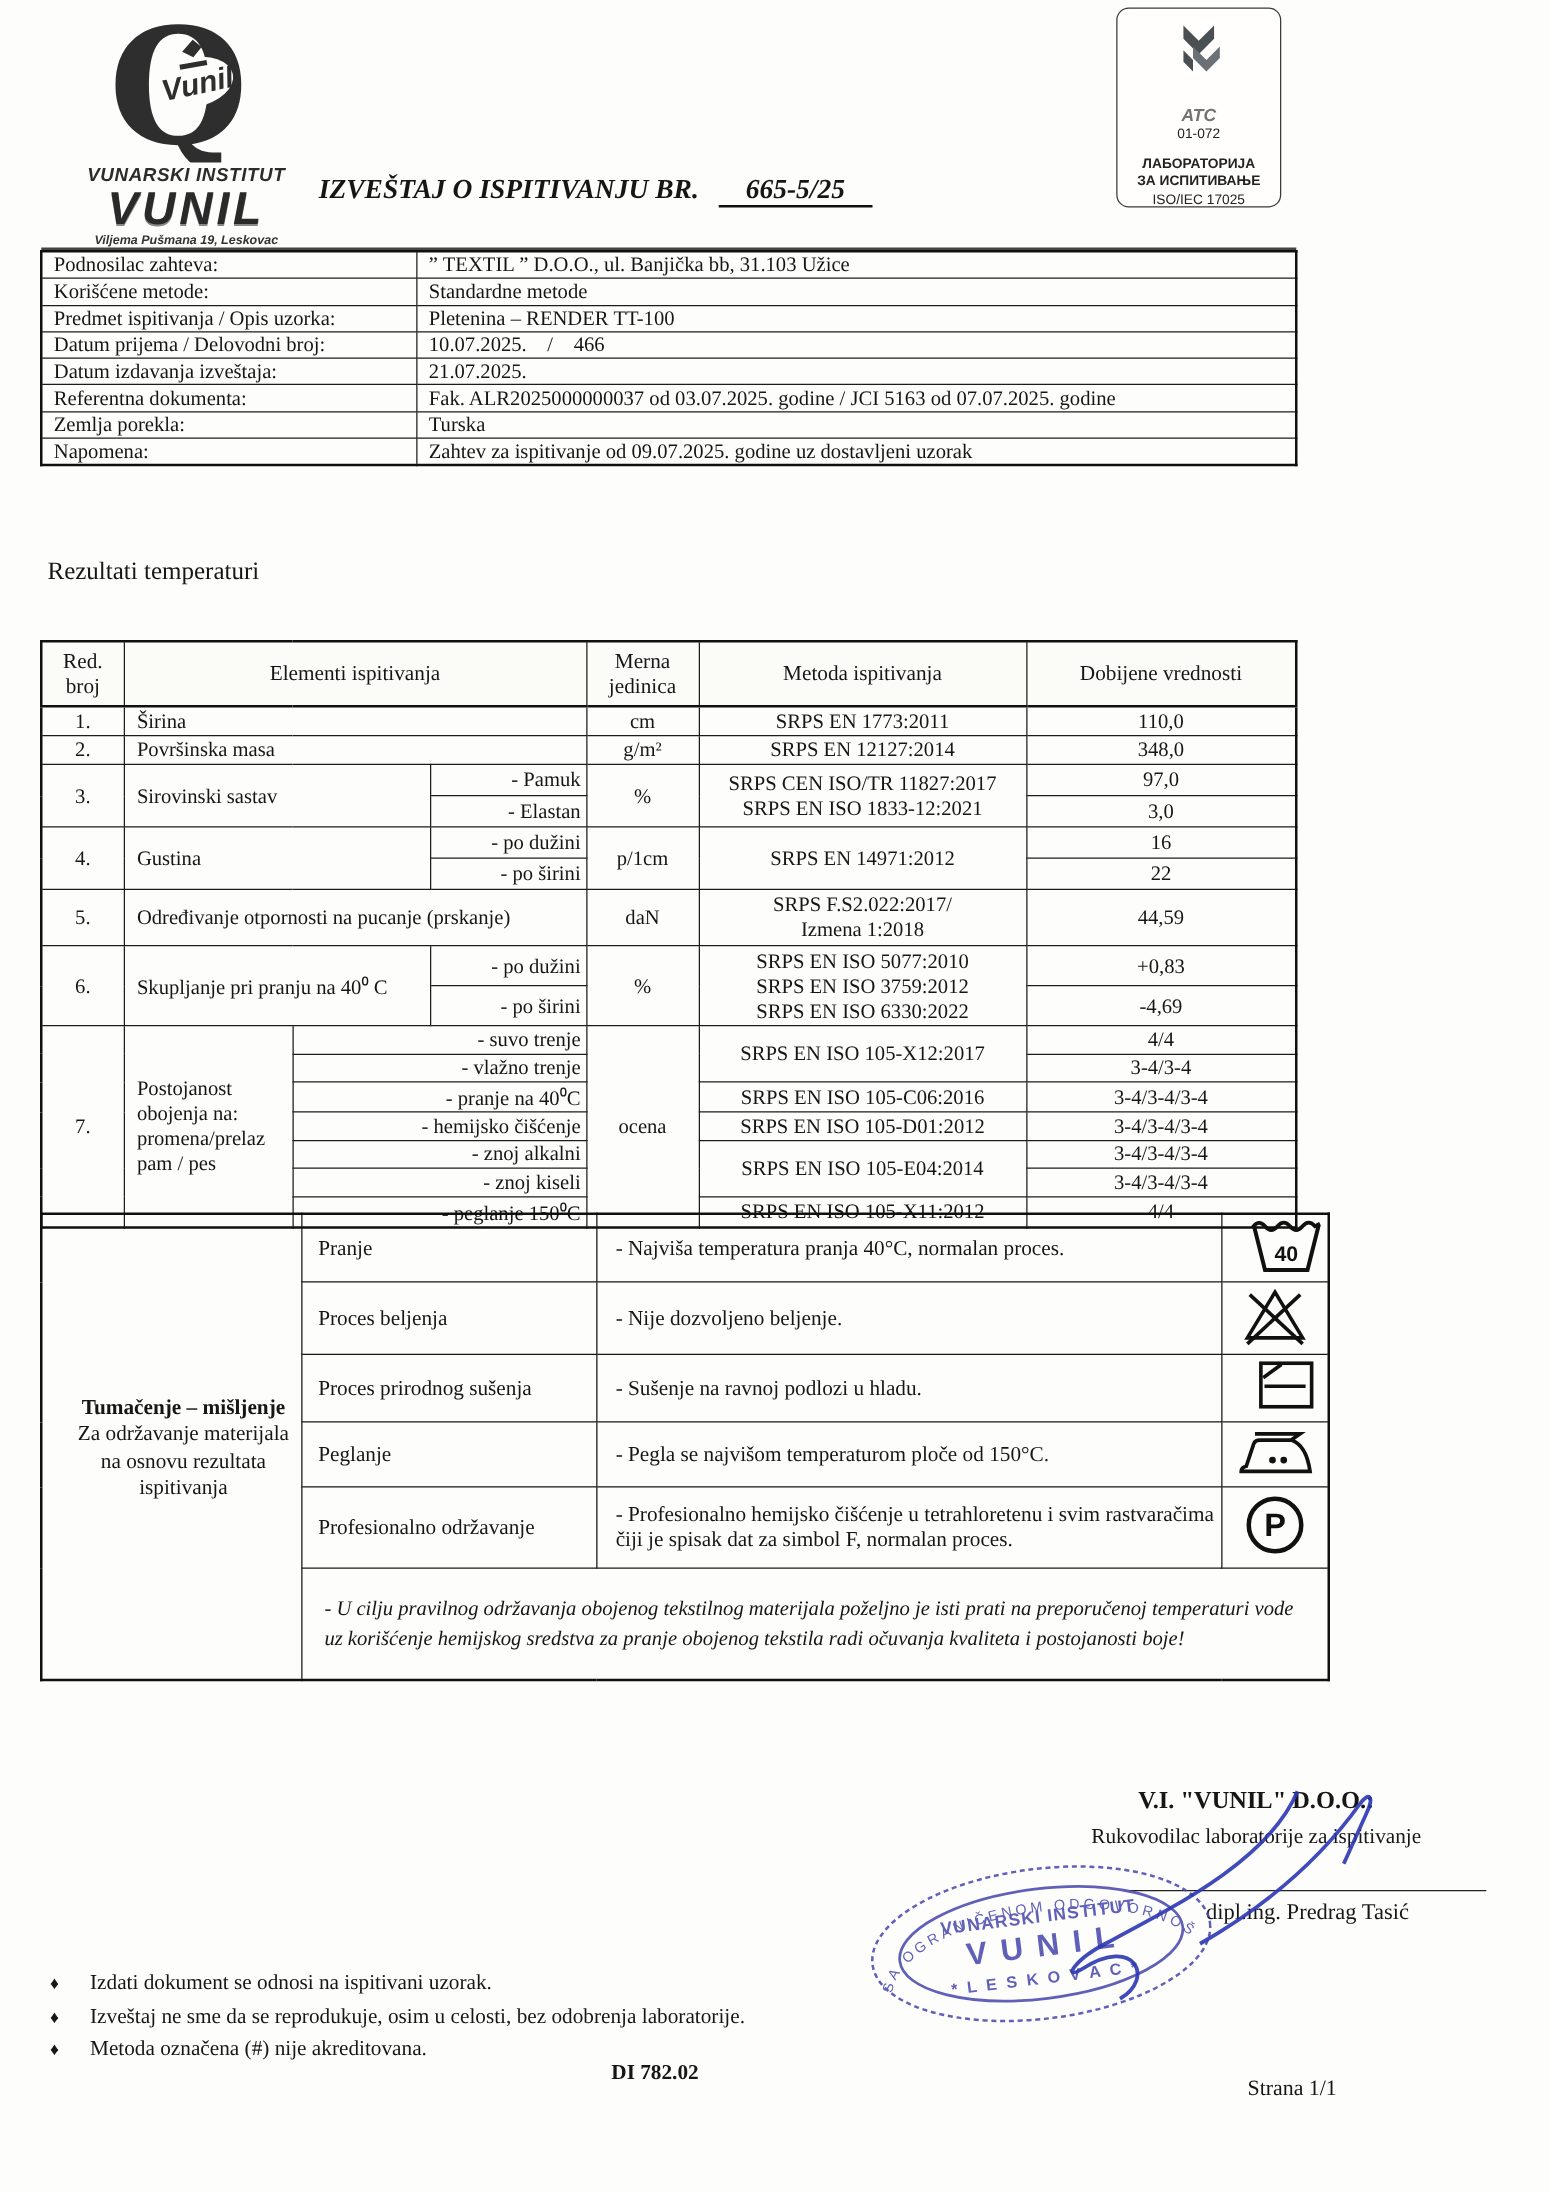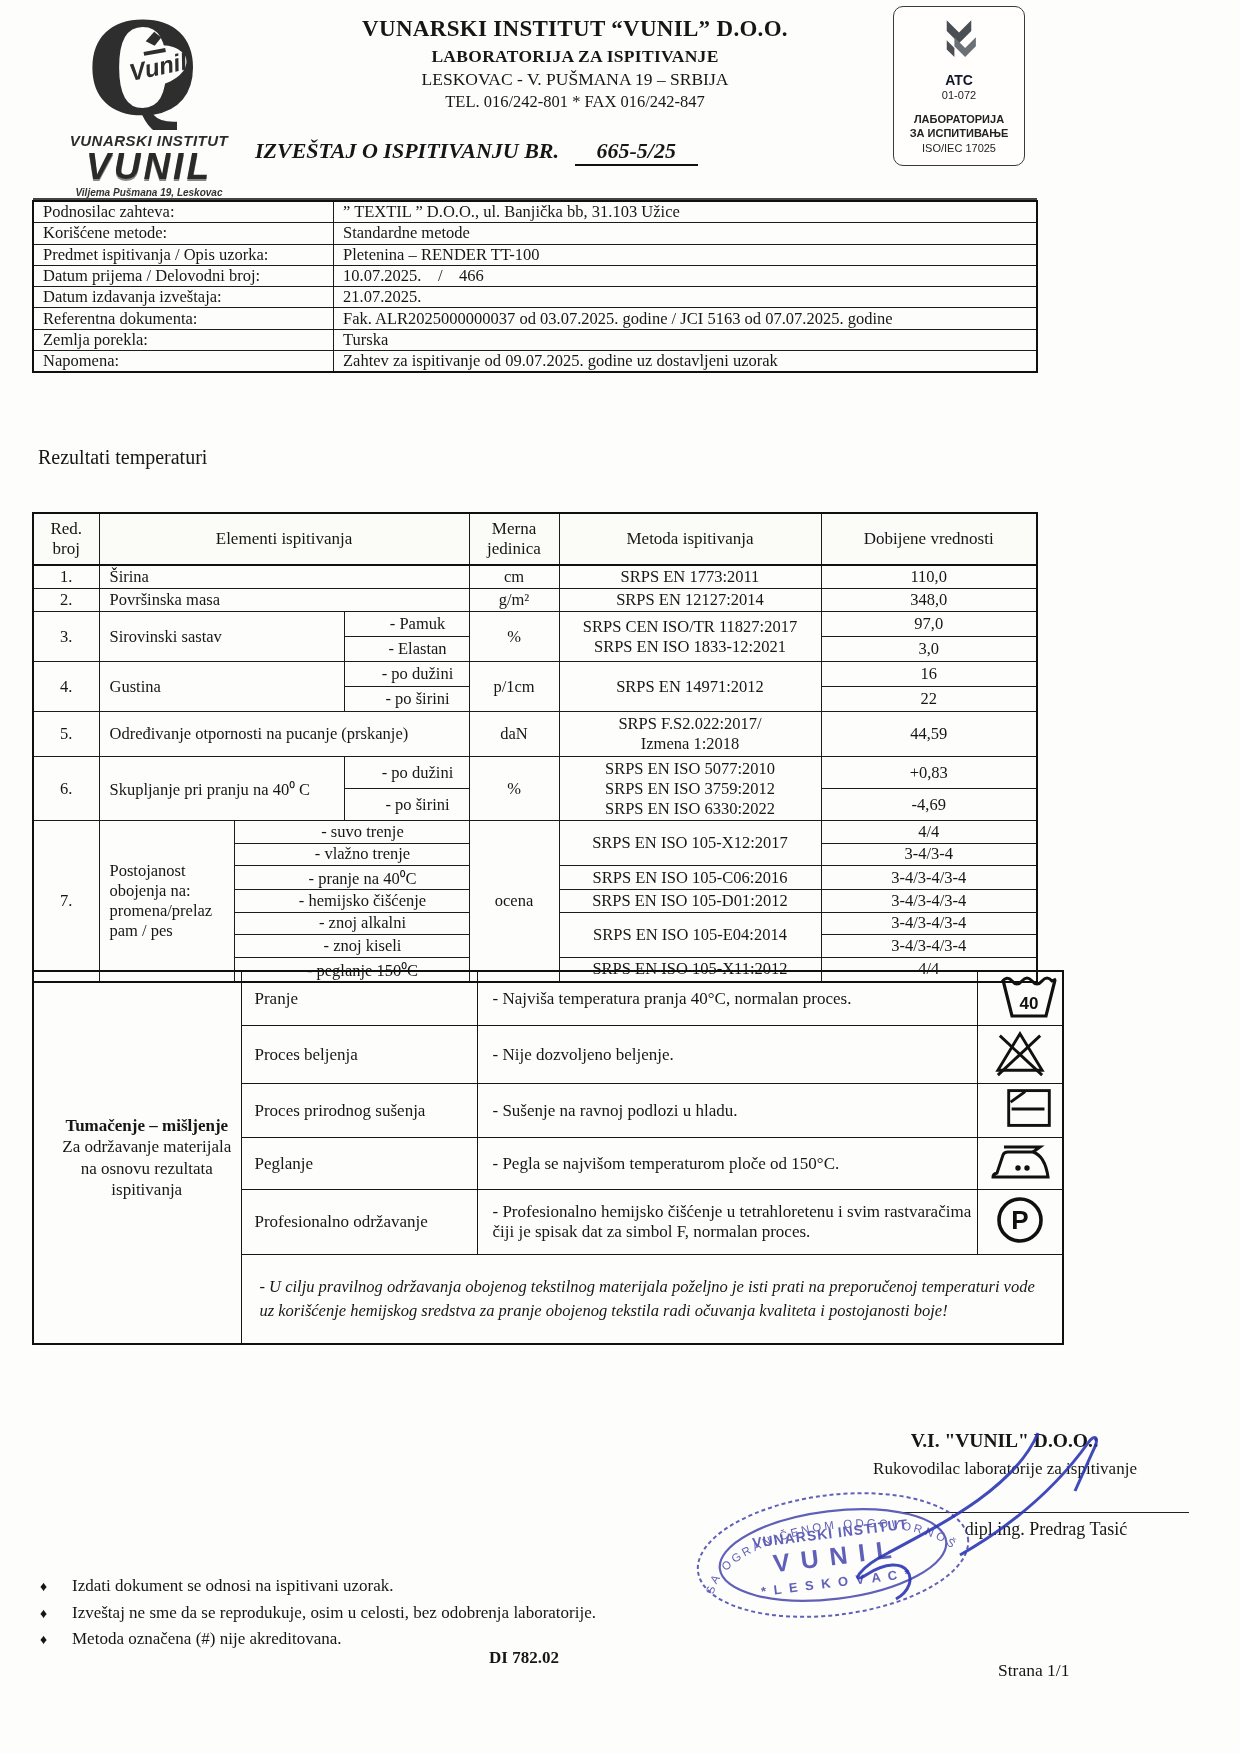--- a/index.html
+++ b/index.html
@@ -21,40 +21,40 @@
   .org1{font-size:23px;font-weight:bold;letter-spacing:.3px;}
   .org2{font-size:17.5px;font-weight:bold;margin-top:4px;letter-spacing:.3px;}
   .org3{font-size:17.5px;margin-top:2px;}
   .org4{font-size:16.5px;margin-top:2px;}
   .title-row{position:absolute;left:255px;top:138px;width:640px;text-align:left;
              font-size:22px;font-weight:bold;font-style:italic;}
   .report-no{border-bottom:2.2px solid #111;padding:0 22px 1px 22px;margin-left:10px;}
 
   .badge{position:absolute;left:893px;top:6px;width:130px;height:158px;border:1.6px solid #3a3a3a;
          border-radius:10px;text-align:center;font-family:"Liberation Sans",sans-serif;background:#fffefd;}
-  .badge-atc{font-size:14px;font-weight:bold;color:#0f172a;margin-top:1px;}
+  .badge-atc{font-size:14px;font-weight:bold;color:#737373;margin-top:12px;font-style:italic;}
   .badge-code{font-size:11px;color:#222;margin-top:1px;}
   .badge-lab{font-size:11px;font-weight:bold;color:#222;margin-top:12px;line-height:1.25;white-space:pre-line;}
   .badge-iso{font-size:11px;color:#222;margin-top:1px;}
 
   
   .itable{position:absolute;left:32px;top:200px;width:1006px;border-collapse:collapse;
           border:2.6px solid #101010;box-shadow:0 -3px 0 -1px #444;}
   .itable td{border:1.4px solid #1c1c1c;padding:0 9px;font-size:16.5px;height:20.3px;vertical-align:middle;margin-top:20px;}
   .itable td.lbl{width:281px;}
 
   
   .res-heading{position:absolute;left:38px;top:446px;font-size:20px;}
   .rtable{position:absolute;left:32px;top:512px;width:1004px;border-collapse:collapse;
           border:2.6px solid #101010;table-layout:fixed;}
   .rtable th,.rtable td{border:1.4px solid #1c1c1c;font-size:16.5px;text-align:center;
           vertical-align:middle;padding:0 4px;overflow:hidden;}
   .rtable th{font-weight:normal;font-size:17px;border-bottom:2.4px solid #111;background:#fbfbf8;}
   .rtable .el{text-align:left;padding-left:10px;}
-  .rtable .sub{text-align:center;padding-left:26px;}
+  .rtable .sub{text-align:right;padding-left:26px;}
   .pre{white-space:pre-line;}
   .hrow th{height:50px;}
   tr.h22>td{height:22px;} tr.h24>td{height:24px;} tr.h31>td{height:31px;}
   tr.h44>td{height:44px;} tr.h21>td{height:21.5px;}
 
   
   .ctable{position:absolute;left:32px;top:970px;width:1030px;border-collapse:collapse;
           border:2.8px solid #101010;table-layout:fixed;}
   .ctable td{border:1.9px solid #161616;font-size:17px;vertical-align:middle;}
   .ctable .side{text-align:center;line-height:1.25;margin-top:48px;}
@@ -92,26 +92,20 @@
       <text x="28" y="104" font-family="DejaVu Serif, serif" font-size="128" font-weight="bold" fill="#2e2e2e">Q</text>
       <ellipse cx="95" cy="56" rx="33" ry="20" fill="#fdfdfb" transform="rotate(-12 95 56)"></ellipse>
       <path d="M88 30 l10 -8 l6 7 l-8 7 z M84 40 h22 v4 h-22 z" fill="#2e2e2e" transform="rotate(-10 95 38)"></path>
       <text x="70" y="66" font-family="Liberation Sans, sans-serif" font-size="24" font-weight="bold" font-style="italic" fill="#2e2e2e" transform="rotate(-12 95 58)">Vunil</text>
     </svg>
     <div class="logo-inst">VUNARSKI INSTITUT</div>
     <div class="logo-brand">VUNIL</div>
     <div class="logo-addr">Viljema Pušmana 19, Leskovac</div>
   </div>
 
-  <div class="center-block">
-    <div class="org1">VUNARSKI INSTITUT “VUNIL” D.O.O.</div>
-    <div class="org2">LABORATORIJA ZA ISPITIVANJE</div>
-    <div class="org3">LESKOVAC - V. PUŠMANA 19 – SRBIJA</div>
-    <div class="org4">TEL. 016/242-801 * FAX  016/242-847</div>
-  </div>
   <div class="title-row">
     <span>IZVEŠTAJ O ISPITIVANJU BR.</span>
     <span class="report-no">665-5/25</span>
   </div>
 
   <div class="badge">
     <svg width="46" height="52" viewBox="0 0 60 62" style="margin-top:8px">
       <path d="M14 4 L30 20 L46 4 L46 18 L30 34 L14 18 Z" fill="#4a4f54"></path>
       <path d="M24 26 L38 40 L52 26 L52 38 L38 52 L24 38 Z" fill="#6b7075"></path>
       <path d="M14 30 L24 40 L24 52 L14 42 Z" fill="#4a4f54"></path>

